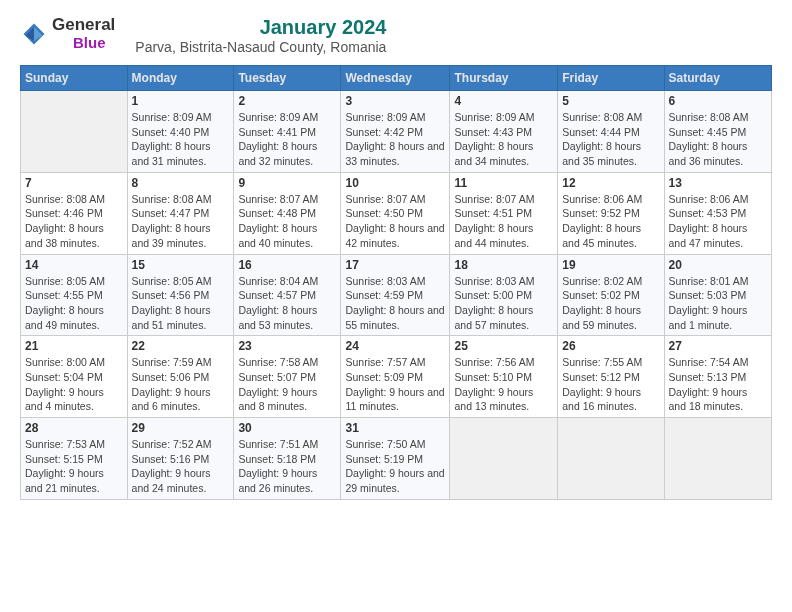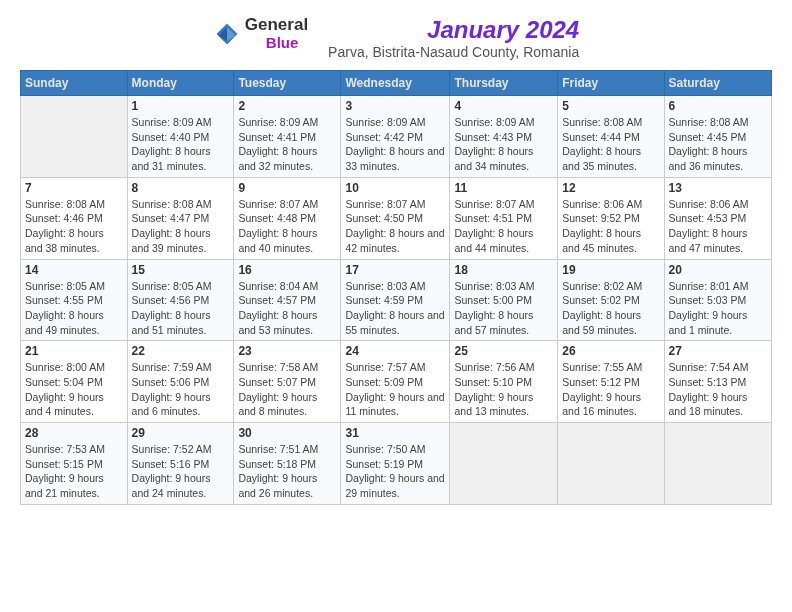--- a/index.html
+++ b/index.html
@@ -9,41 +9,40 @@
       width: 792px;
       height: 612px;
       overflow: hidden;
     }
     .container {
       width: 792px;
       padding: 16px 20px 10px 20px;
     }
     .header-section {
       display: flex;
-      justify-content: center;
+      justify-content: flex-start;
       align-items: flex-start;
       margin-bottom: 10px;
     }
     .logo {
       display: flex;
       align-items: center;
       gap: 4px;
     }
     .logo-icon {
       width: 28px;
       height: 28px;
     }
     .title-section {
       text-align: right;
     }
     .calendar-title {
-      font-size: 24px;
+      font-size: 20px;
       font-weight: bold;
-      color: #6d28d9;
-      font-style: italic;
+      color: #0f766e;
     }
     .calendar-subtitle {
       font-size: 14px;
       color: #555;
       margin-left: 20px;
     }
     table {
       width: 100%;
       border-collapse: collapse;
       font-size: 11px;

